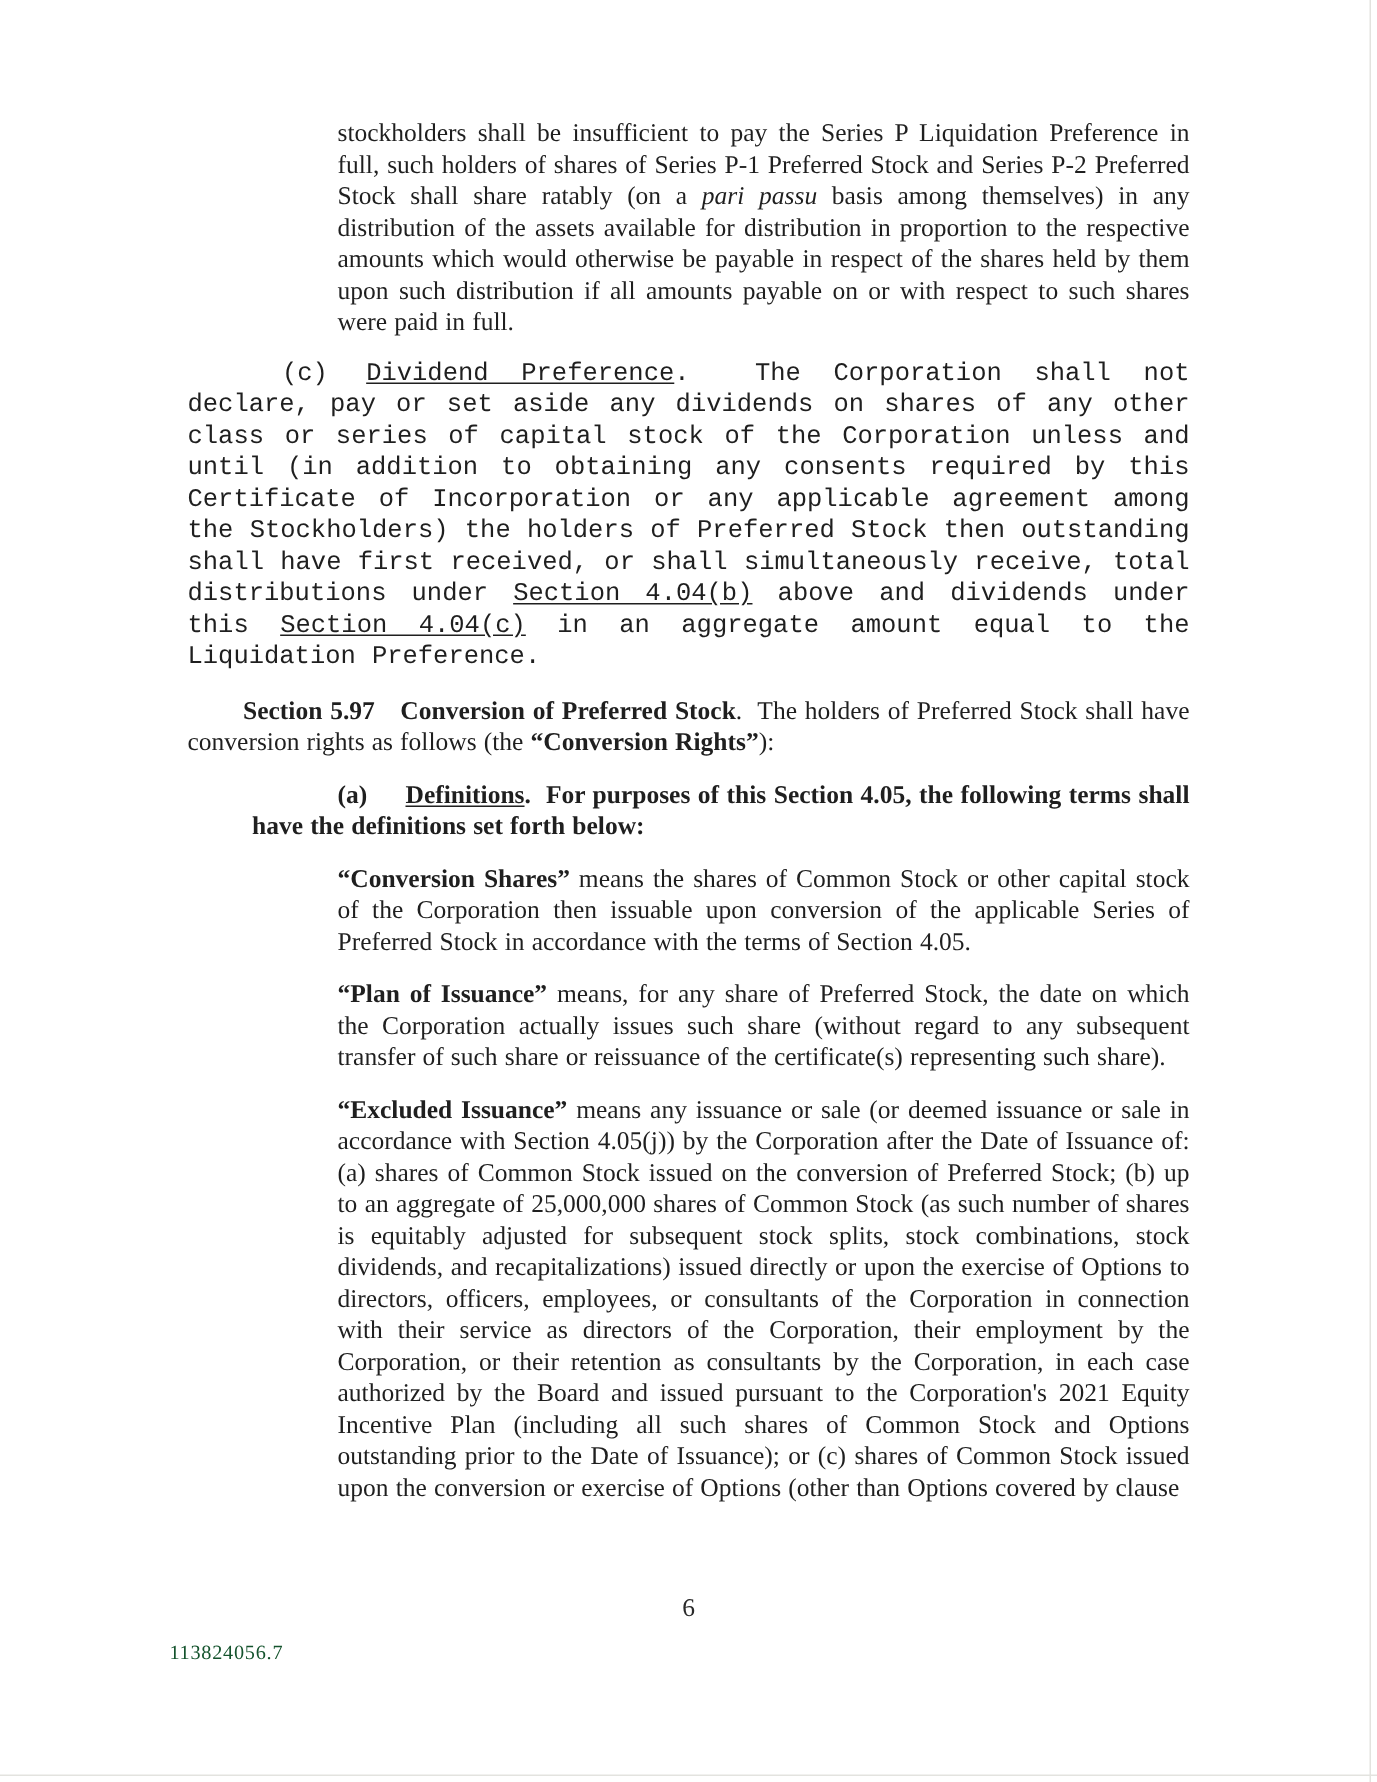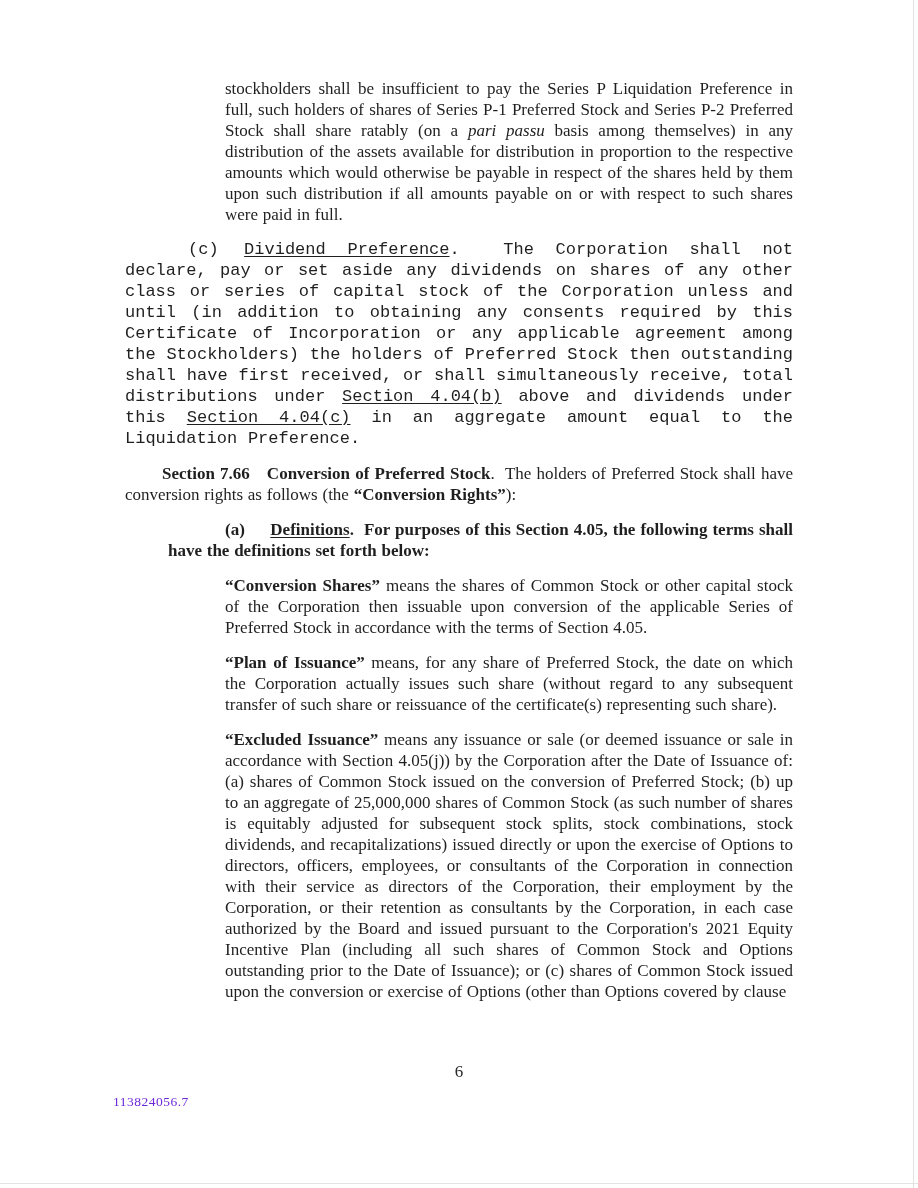--- a/index.html
+++ b/index.html
@@ -34,39 +34,39 @@
     left: 125px; right: 125px; top: 1062px;
     text-align: center;
     font-size: 17px;
     color: #2a2a2a;
   }
   .doc-footer {
     position: absolute;
     left: 113px; top: 1094px;
     font-size: 13.5px;
     letter-spacing: 0.5px;
-    color: #6d28d9;
+    color: #14532d;
   }
   .scan-edge-right {
     position: absolute; top: 0; bottom: 0; right: 4px; width: 1px;
     background: #e3e3df;
   }
   .scan-edge-bottom {
     position: absolute; left: 0; right: 0; bottom: 4px; height: 1px;
     background: #e3e3df;
   }
 </style>
 </head>
 <body>
 
 <div class="page">
   <div class="doc-body" id="doc-body">
       <p class="para cont"><span>stockholders shall be insufficient to pay the Series P Liquidation Preference in full, such holders of shares of Series P-1 Preferred Stock and Series P-2 Preferred Stock shall share ratably (on a </span><span class="i">pari passu</span><span> basis among themselves) in any distribution of the assets available for distribution in proportion to the respective amounts which would otherwise be payable in respect of the shares held by them upon such distribution if all amounts payable on or with respect to such shares were paid in full.</span></p>
       <p class="para hang-c"><span>(c)  </span><span class="u">Dividend Preference</span><span>.&nbsp; The Corporation shall not declare, pay or set aside any dividends on shares of any other class or series of capital stock of the Corporation unless and until (in addition to obtaining any consents required by this Certificate of Incorporation or any applicable agreement among the Stockholders) the holders of Preferred Stock then outstanding shall have first received, or shall simultaneously receive, total distributions under </span><span class="u">Section 4.04(b)</span><span> above and dividends under this </span><span class="u">Section 4.04(c)</span><span> in an aggregate amount equal to the Liquidation Preference.</span></p>
-      <p class="para sec"><span class="b">Section 7.66</span><span> </span><span class="b">Conversion of Preferred Stock</span><span>.&nbsp; The holders of Preferred Stock shall have conversion rights as follows (the </span><span class="b">“Conversion Rights”</span><span>):</span></p>
+      <p class="para sec"><span class="b">Section 5.97</span><span> </span><span class="b">Conversion of Preferred Stock</span><span>.&nbsp; The holders of Preferred Stock shall have conversion rights as follows (the </span><span class="b">“Conversion Rights”</span><span>):</span></p>
       <p class="para hang-a"><span>(a)  </span><span class="u">Definitions</span><span>.&nbsp; For purposes of this Section 4.05, the following terms shall have the definitions set forth below:</span></p>
       <p class="para def"><span class="b">“Conversion Shares”</span><span> means the shares of Common Stock or other capital stock of the Corporation then issuable upon conversion of the applicable Series of Preferred Stock in accordance with the terms of Section 4.05.</span></p>
       <p class="para def"><span class="b">“Plan of Issuance”</span><span> means, for any share of Preferred Stock, the date on which the Corporation actually issues such share (without regard to any subsequent transfer of such share or reissuance of the certificate(s) representing such share).</span></p>
       <p class="para def"><span class="b">“Excluded Issuance”</span><span> means any issuance or sale (or deemed issuance or sale in accordance with Section 4.05(j)) by the Corporation after the Date of Issuance of: (a) shares of Common Stock issued on the conversion of Preferred Stock; (b) up to an aggregate of 25,000,000 shares of Common Stock (as such number of shares is equitably adjusted for subsequent stock splits, stock combinations, stock dividends, and recapitalizations) issued directly or upon the exercise of Options to directors, officers, employees, or consultants of the Corporation in connection with their service as directors of the Corporation, their employment by the Corporation, or their retention as consultants by the Corporation, in each case authorized by the Board and issued pursuant to the Corporation's 2021 Equity Incentive Plan (including all such shares of Common Stock and Options outstanding prior to the Date of Issuance); or (c) shares of Common Stock issued upon the conversion or exercise of Options (other than Options covered by clause</span></p>
     </div>
   <div class="page-number">6</div>
   <div class="doc-footer">113824056.7</div>
   <div class="scan-edge-right"></div>
   <div class="scan-edge-bottom"></div>
 </div>

